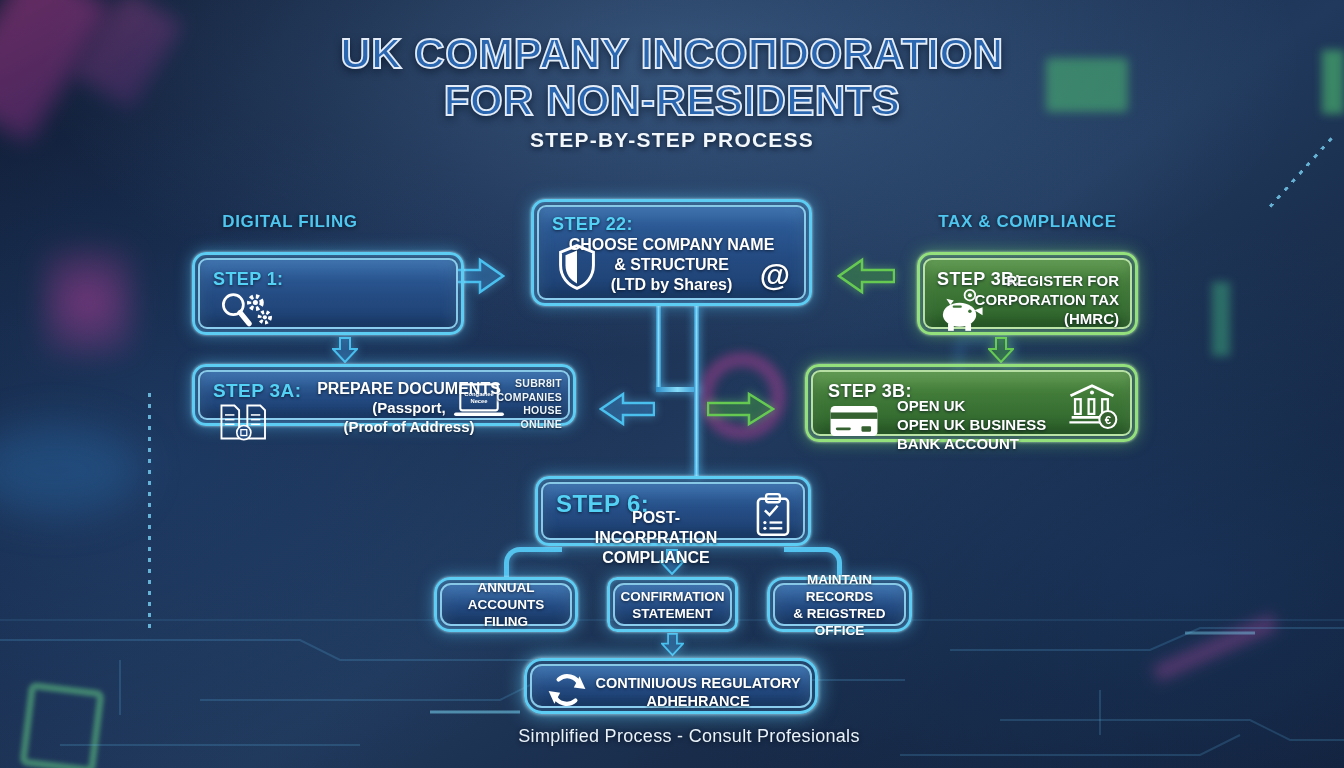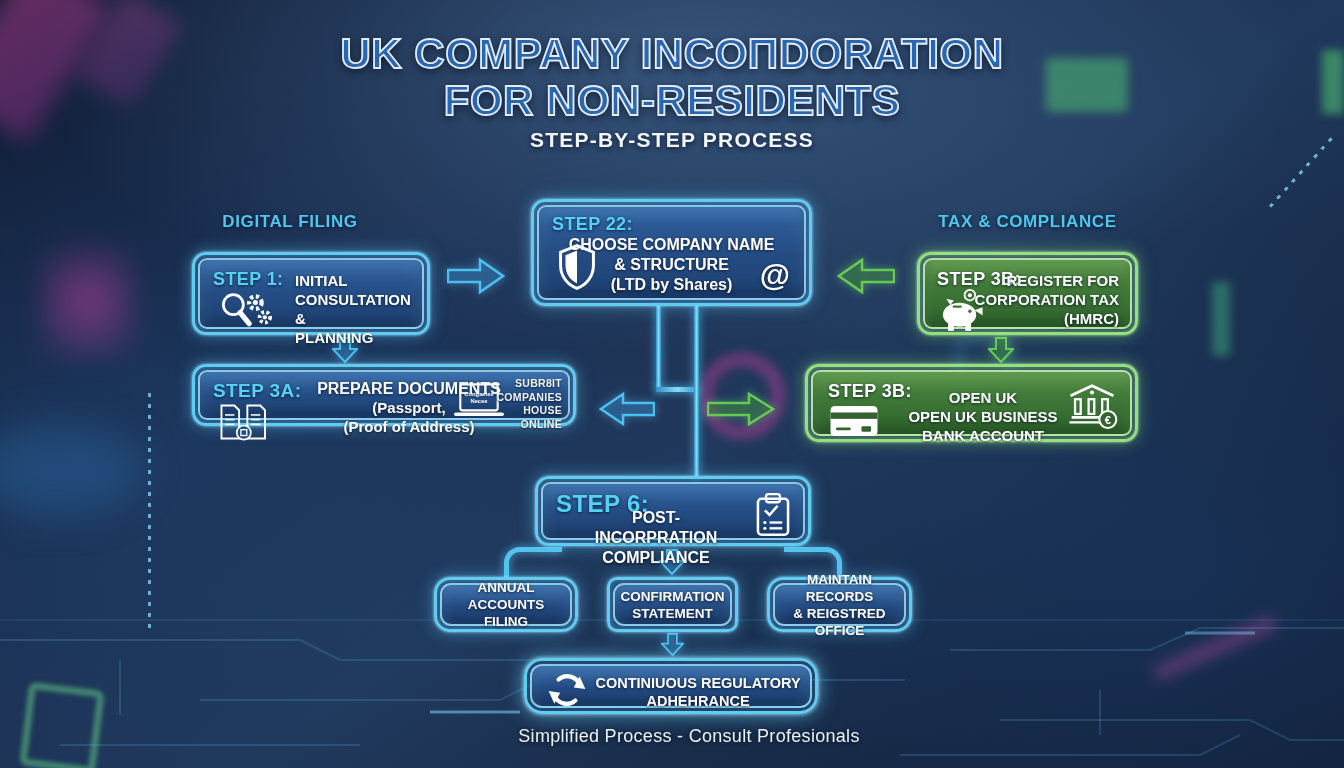--- a/index.html
+++ b/index.html
@@ -141,36 +141,31 @@
   <svg class="arrow-svg green" style="left:988px; top:337px;" width="26" height="26" viewBox="0 0 26 26">
     <polygon points="8,1 18,1 18,12 25,12 13,25 1,12 8,12" fill="rgba(40,105,50,.38)" stroke="#66ca52" stroke-width="2"></polygon>
   </svg>
   <svg class="arrow-svg" style="left:659px; top:549px;" width="26" height="26" viewBox="0 0 26 26">
     <polygon points="8,1 18,1 18,12 25,12 13,25 1,12 8,12" fill="rgba(35,95,160,.38)" stroke="#49c0ee" stroke-width="2"></polygon>
   </svg>
   <svg class="arrow-svg" style="left:661px; top:632px;" width="23" height="25" viewBox="0 0 26 26">
     <polygon points="8,1 18,1 18,12 25,12 13,25 1,12 8,12" fill="rgba(35,95,160,.38)" stroke="#49c0ee" stroke-width="2"></polygon>
   </svg>
 
-  <div class="abs nbox" style="left:192px; top:252px; width:238px; height:83px;">
+  <div class="abs nbox" style="left:192px; top:252px; width:272px; height:83px;">
     <div class="inner">
       <span class="step-label" style="left:13px; top:9px; font-size:18px;">STEP 1:</span>
       <svg class="icon" style="left:8px; top:30px;" width="78" height="42" viewBox="0 0 52 40">
         <circle cx="13" cy="14" r="9.5" fill="none" stroke="#fff" stroke-width="2.6"></circle>
         <line x1="19.5" y1="21.5" x2="28" y2="32" stroke="#fff" stroke-width="5" stroke-linecap="round"></line>
         <circle cx="34" cy="12" r="6" fill="none" stroke="#fff" stroke-width="4" stroke-dasharray="3 2.6"></circle>
         <circle cx="34" cy="12" r="2.4" fill="#fff"></circle>
         <circle cx="43" cy="26" r="5" fill="none" stroke="#fff" stroke-width="3.6" stroke-dasharray="2.6 2.3"></circle>
         <circle cx="43" cy="26" r="2" fill="#fff"></circle>
       </svg>
-      <div class="step-text" style="left:95px; top:11px;">
-        <div>INITIAL</div>
-        <div>CONSULTATION &amp;</div>
-        <div>PLANNING</div>
-      </div>
     </div>
   </div>
 
   <div class="abs nbox" style="left:531px; top:199px; width:281px; height:107px;">
     <div class="inner">
       <span class="step-label" style="left:13px; top:7px; font-size:18px;">STEP 22:</span>
       <div class="step-text" style="left:0; right:0; top:28px; text-align:center; font-size:16px; line-height:20px;">
         <div>CHOOSE COMPANY NAME</div>
         <div>&amp; STRUCTURE</div>
         <div>(LTD by Shares)</div>
@@ -242,21 +237,21 @@
 
   <div class="abs nbox green" style="left:805px; top:364px; width:333px; height:78px;">
     <div class="inner">
       <span class="step-label white" style="left:15px; top:9px; font-size:18px;">STEP 3B:</span>
       <svg class="icon" style="left:15px; top:33px;" width="52" height="32" viewBox="0 0 46 30">
         <rect x="1" y="1" width="44" height="28" rx="4" fill="#fff"></rect>
         <rect x="1" y="7" width="44" height="6" fill="#35602f"></rect>
         <rect x="30" y="20" width="9" height="5" rx="1" fill="#35602f"></rect>
         <rect x="6" y="21" width="14" height="2.6" rx="1.3" fill="#35602f"></rect>
       </svg>
-      <div class="step-text" style="left:84px; top:16px; width:172px; text-align:center;">
+      <div class="step-text" style="left:84px; top:24px; width:172px; text-align:left;">
         <div>OPEN UK</div>
         <div>OPEN UK BUSINESS</div>
         <div>BANK ACCOUNT</div>
       </div>
       <svg class="icon" style="right:12px; top:10px;" width="52" height="48" viewBox="0 0 46 42">
         <path d="M4 12 L23 3 L42 12" fill="none" stroke="#fff" stroke-width="2.4" stroke-linejoin="round"></path>
         <circle cx="23" cy="9" r="1.8" fill="#fff"></circle>
         <rect x="8" y="15" width="5" height="13" fill="none" stroke="#fff" stroke-width="2"></rect>
         <rect x="20" y="15" width="5" height="13" fill="none" stroke="#fff" stroke-width="2"></rect>
         <rect x="32" y="15" width="5" height="13" fill="none" stroke="#fff" stroke-width="2"></rect>

